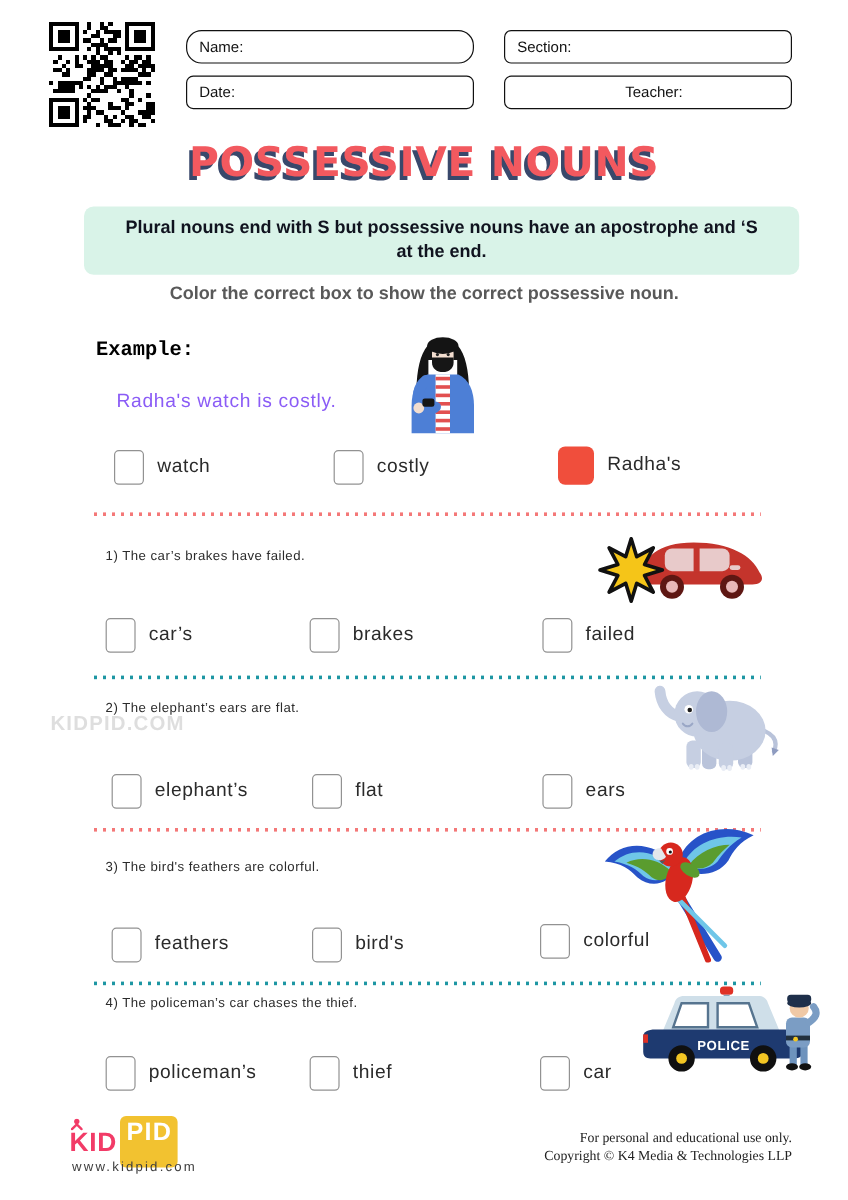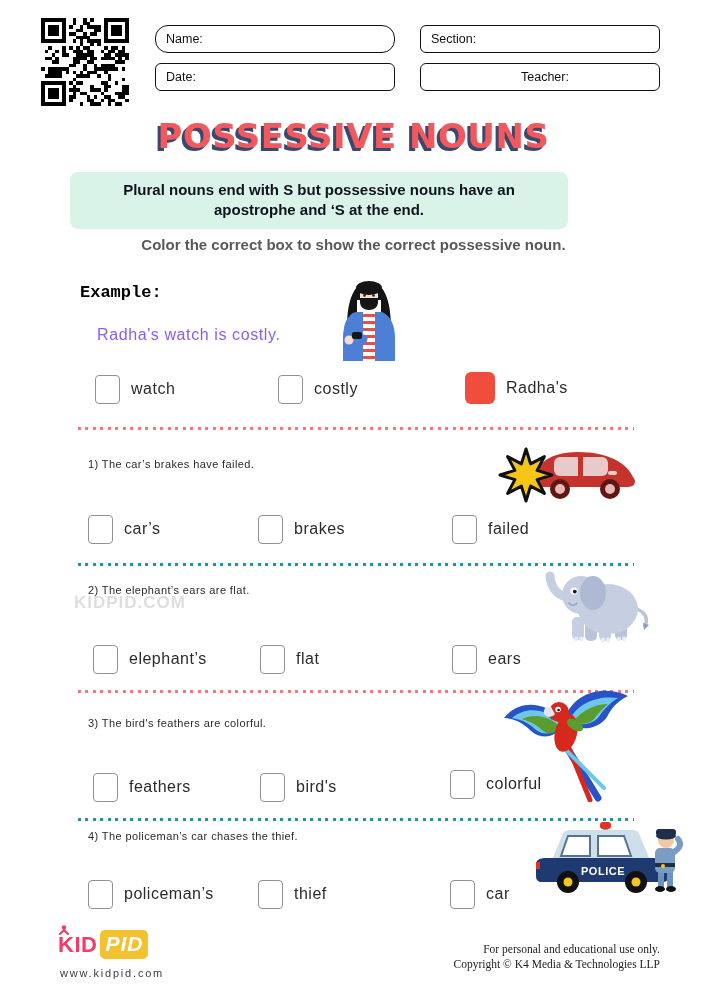--- a/index.html
+++ b/index.html
@@ -12,21 +12,21 @@
              font-size:12.5px;color:#111;line-height:26px;padding-left:10px;box-sizing:border-box;background:#fff;}
   .fb-name{left:155px;top:25px;border-radius:13px;}
   .fb-section{left:420px;top:25px;}
   .fb-date{left:155px;top:63px;}
   .fb-teacher{left:420px;top:63px;text-align:center;}
 
   .title{position:absolute;left:0;right:0;top:116px;text-align:center;
          font-size:34px;font-weight:800;letter-spacing:.5px;color:#F2595F;
          text-shadow:-3px 3px 0 #39486B;font-family:"DejaVu Sans",sans-serif;}
 
-  .note{position:absolute;left:70px;top:172px;width:498px;box-sizing:border-box;
+  .note{position:absolute;left:70px;top:172px;width:596px;box-sizing:border-box;
         background:#D9F3E8;border-radius:8px;padding:8px 34px;text-align:center;
         font-size:15px;font-weight:700;color:#10131f;line-height:1.35;}
 
   .instruction{position:absolute;left:0;right:0;top:236px;text-align:center;
                font-size:15px;font-weight:700;color:#595959;}
 
   .example-heading{position:absolute;left:80px;top:283px;font-size:17px;font-weight:800;color:#000;font-family:Liberation Mono, monospace;}
   .sentence{position:absolute;left:97px;top:326px;font-size:16px;color:#8b5cf6;letter-spacing:.6px;}
   .q-text{position:absolute;font-size:11px;color:#2b2b2b;letter-spacing:.4px;}
 
@@ -36,28 +36,28 @@
   .checkbox{width:25px;height:29px;border:1.6px solid #929292;border-radius:4px;background:#fff;
             box-sizing:border-box;flex:0 0 auto;cursor:pointer;}
   .checkbox.filled{width:30px;height:32px;border:none;border-radius:6px;background:#F04E3C;}
   .opt-label{font-size:16px;color:#2b2b2b;letter-spacing:.5px;}
 
   .sep{position:absolute;left:78px;width:556px;height:3px;}
   .sep.red{background:repeating-linear-gradient(to right,#F47878 0 3px,transparent 3px 7.5px);}
   .sep.teal{background:repeating-linear-gradient(to right,#1D96A3 0 3px,transparent 3px 7.5px);}
 
   .watermark{position:absolute;left:42px;top:593px;font-size:17px;font-weight:700;
-             color:rgba(160,160,160,.35);letter-spacing:1px;margin-left:32px;}
+             color:rgba(160,160,160,.35);letter-spacing:1px;}
 
   
   .footer-logo{position:absolute;left:58px;top:930px;display:flex;align-items:center;gap:3px;}
   .logo-kid{font-size:22px;font-weight:800;color:#F23B67;letter-spacing:.5px;position:relative;}
   .logo-figure{position:absolute;left:1px;top:-7px;}
   .logo-pid{font-size:21px;font-weight:800;color:#fff;background:#F2C230;border-radius:5px;
-            padding:2px 5px 3px;letter-spacing:1px;font-style:italic;}
+            padding:2px 5px 17px;letter-spacing:1px;}
   .site{position:absolute;left:60px;top:967px;font-size:11px;color:#3d3d3d;letter-spacing:1.8px;}
   .footer-note{position:absolute;right:47px;top:942px;text-align:right;
                font-family:"Liberation Serif",serif;font-size:11.5px;color:#222;line-height:15px;}
 </style>
 </head>
 <body>
 
 <div class="page">
 
   <svg class="qr" viewBox="0 0 25 25" shape-rendering="crispEdges">

